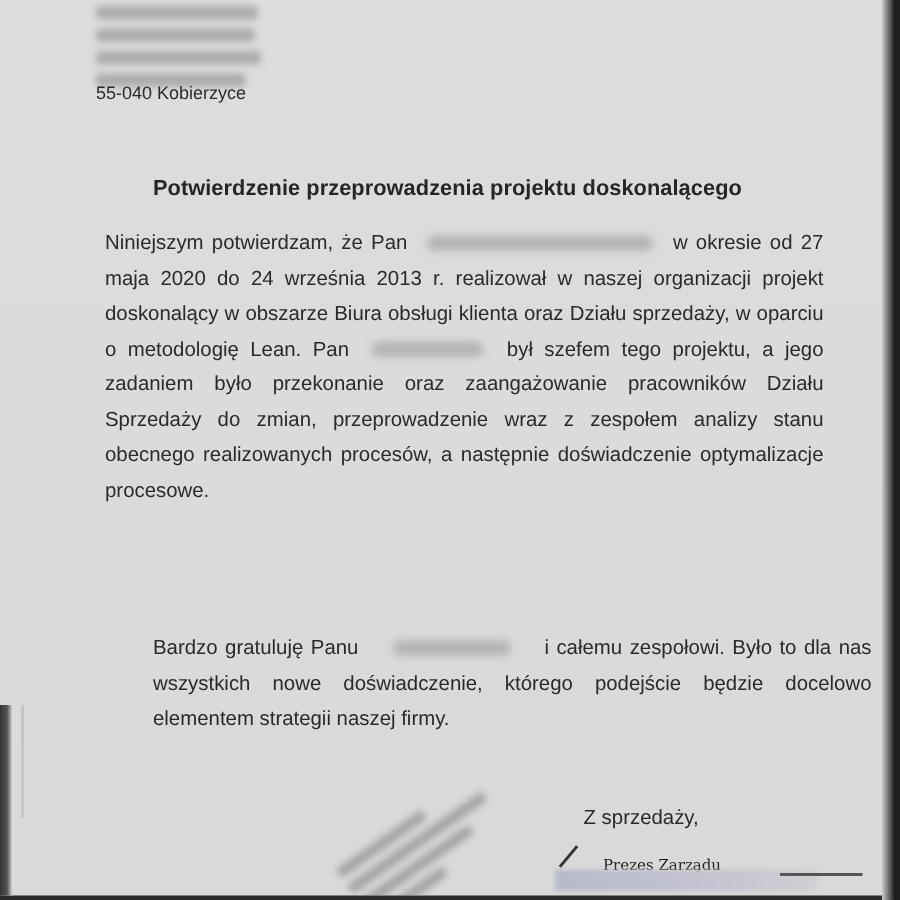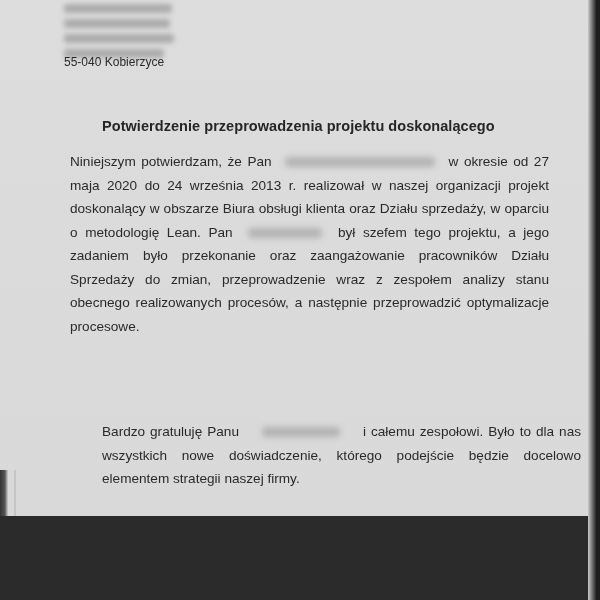--- a/index.html
+++ b/index.html
@@ -2,21 +2,21 @@
 <html><head>
   <meta charset="utf-8">
   <style>
     html, body { margin: 0; padding: 0; }
     body {
       width: 600px; height: 600px; overflow: hidden; position: relative;
       background: #2b2b2b;
       font-family: "Liberation Sans", "DejaVu Sans", sans-serif;
     }
     .paper {
-      position: absolute; left: 0; top: 0; width: 592px; height: 516px;
+      position: absolute; left: 0; top: 0; width: 592px; height: 597px;
       background: linear-gradient(180deg, #dcdddc 0%, #dadbda 45%, #d8d9d8 100%);
       overflow: hidden;
     }
     .left-edge {
       position: absolute; left: 0; top: 470px; width: 8px; height: 130px;
       background: linear-gradient(90deg, #333 0%, #555 60%, #cfcfcf 100%);
     }
     .fold-line {
       position: absolute; left: 14px; top: 470px; width: 2px; height: 75px;
       background: #c4c5c4;
@@ -91,21 +91,21 @@
   </div>
   <div class="city">55-040 Kobierzyce</div>
 
   <div class="title">Potwierdzenie przeprowadzenia projektu doskonalącego</div>
 
   <div class="body-text p1">
     <span>Niniejszym potwierdzam, że Pan</span>
     <span class="redacted" style="width:150px;margin:0 8px"></span>
     <span>w okresie od 27 maja 2020 do 24 września 2013 r. realizował w naszej organizacji projekt doskonalący w obszarze Biura obsługi klienta oraz Działu sprzedaży, w oparciu o metodologię Lean. Pan</span>
     <span class="redacted" style="width:74px;margin:0 8px"></span>
-    <span>był szefem tego projektu, a jego zadaniem było przekonanie oraz zaangażowanie pracowników Działu Sprzedaży do zmian, przeprowadzenie wraz z zespołem analizy stanu obecnego realizowanych procesów, a następnie przeprowadzić optymalizacje procesowe.</span>
+    <span>był szefem tego projektu, a jego zadaniem było przekonanie oraz zaangażowanie pracowników Działu Sprzedaży do zmian, przeprowadzenie wraz z zespołem analizy stanu obecnego realizowanych procesów, a następnie doświadczenie optymalizacje procesowe.</span>
   </div>
 
 
   <div class="body-text p3">
     <span>Bardzo gratuluję Panu</span>
     <span class="redacted" style="width:78px;margin:0 18px"></span>
     <span>i całemu zespołowi. Było to dla nas wszystkich nowe doświadczenie, którego podejście będzie docelowo elementem strategii naszej firmy.</span>
   </div>
 
   <div class="stamp">

